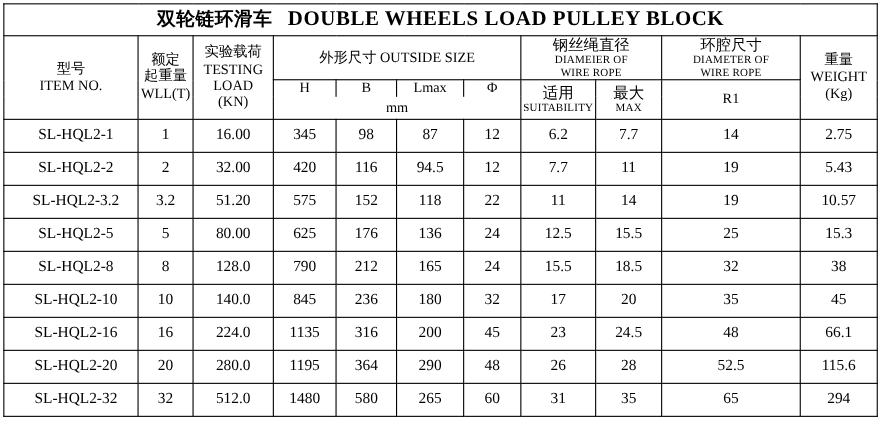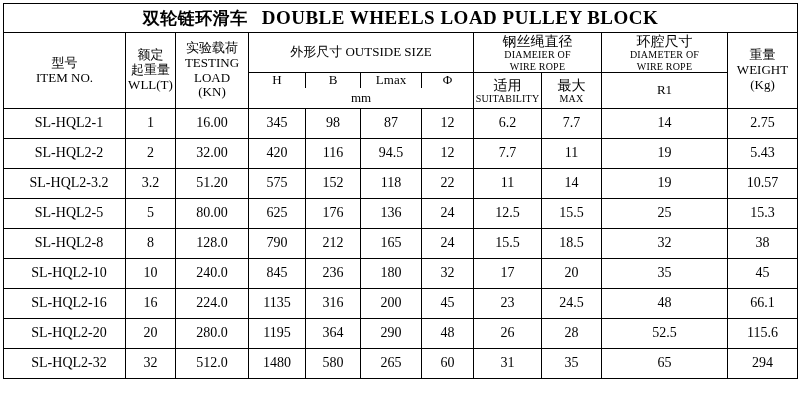--- a/index.html
+++ b/index.html
@@ -261,21 +261,21 @@
       <td>165</td>
       <td>24</td>
       <td>15.5</td>
       <td>18.5</td>
       <td>32</td>
       <td>38</td>
     </tr>
     <tr class="data">
       <td class="itemno">SL-HQL2-10</td>
       <td>10</td>
-      <td>240.0</td>
+      <td>140.0</td>
       <td>845</td>
       <td>236</td>
       <td>180</td>
       <td>32</td>
       <td>17</td>
       <td>20</td>
       <td>35</td>
       <td>45</td>
     </tr>
     <tr class="data">

